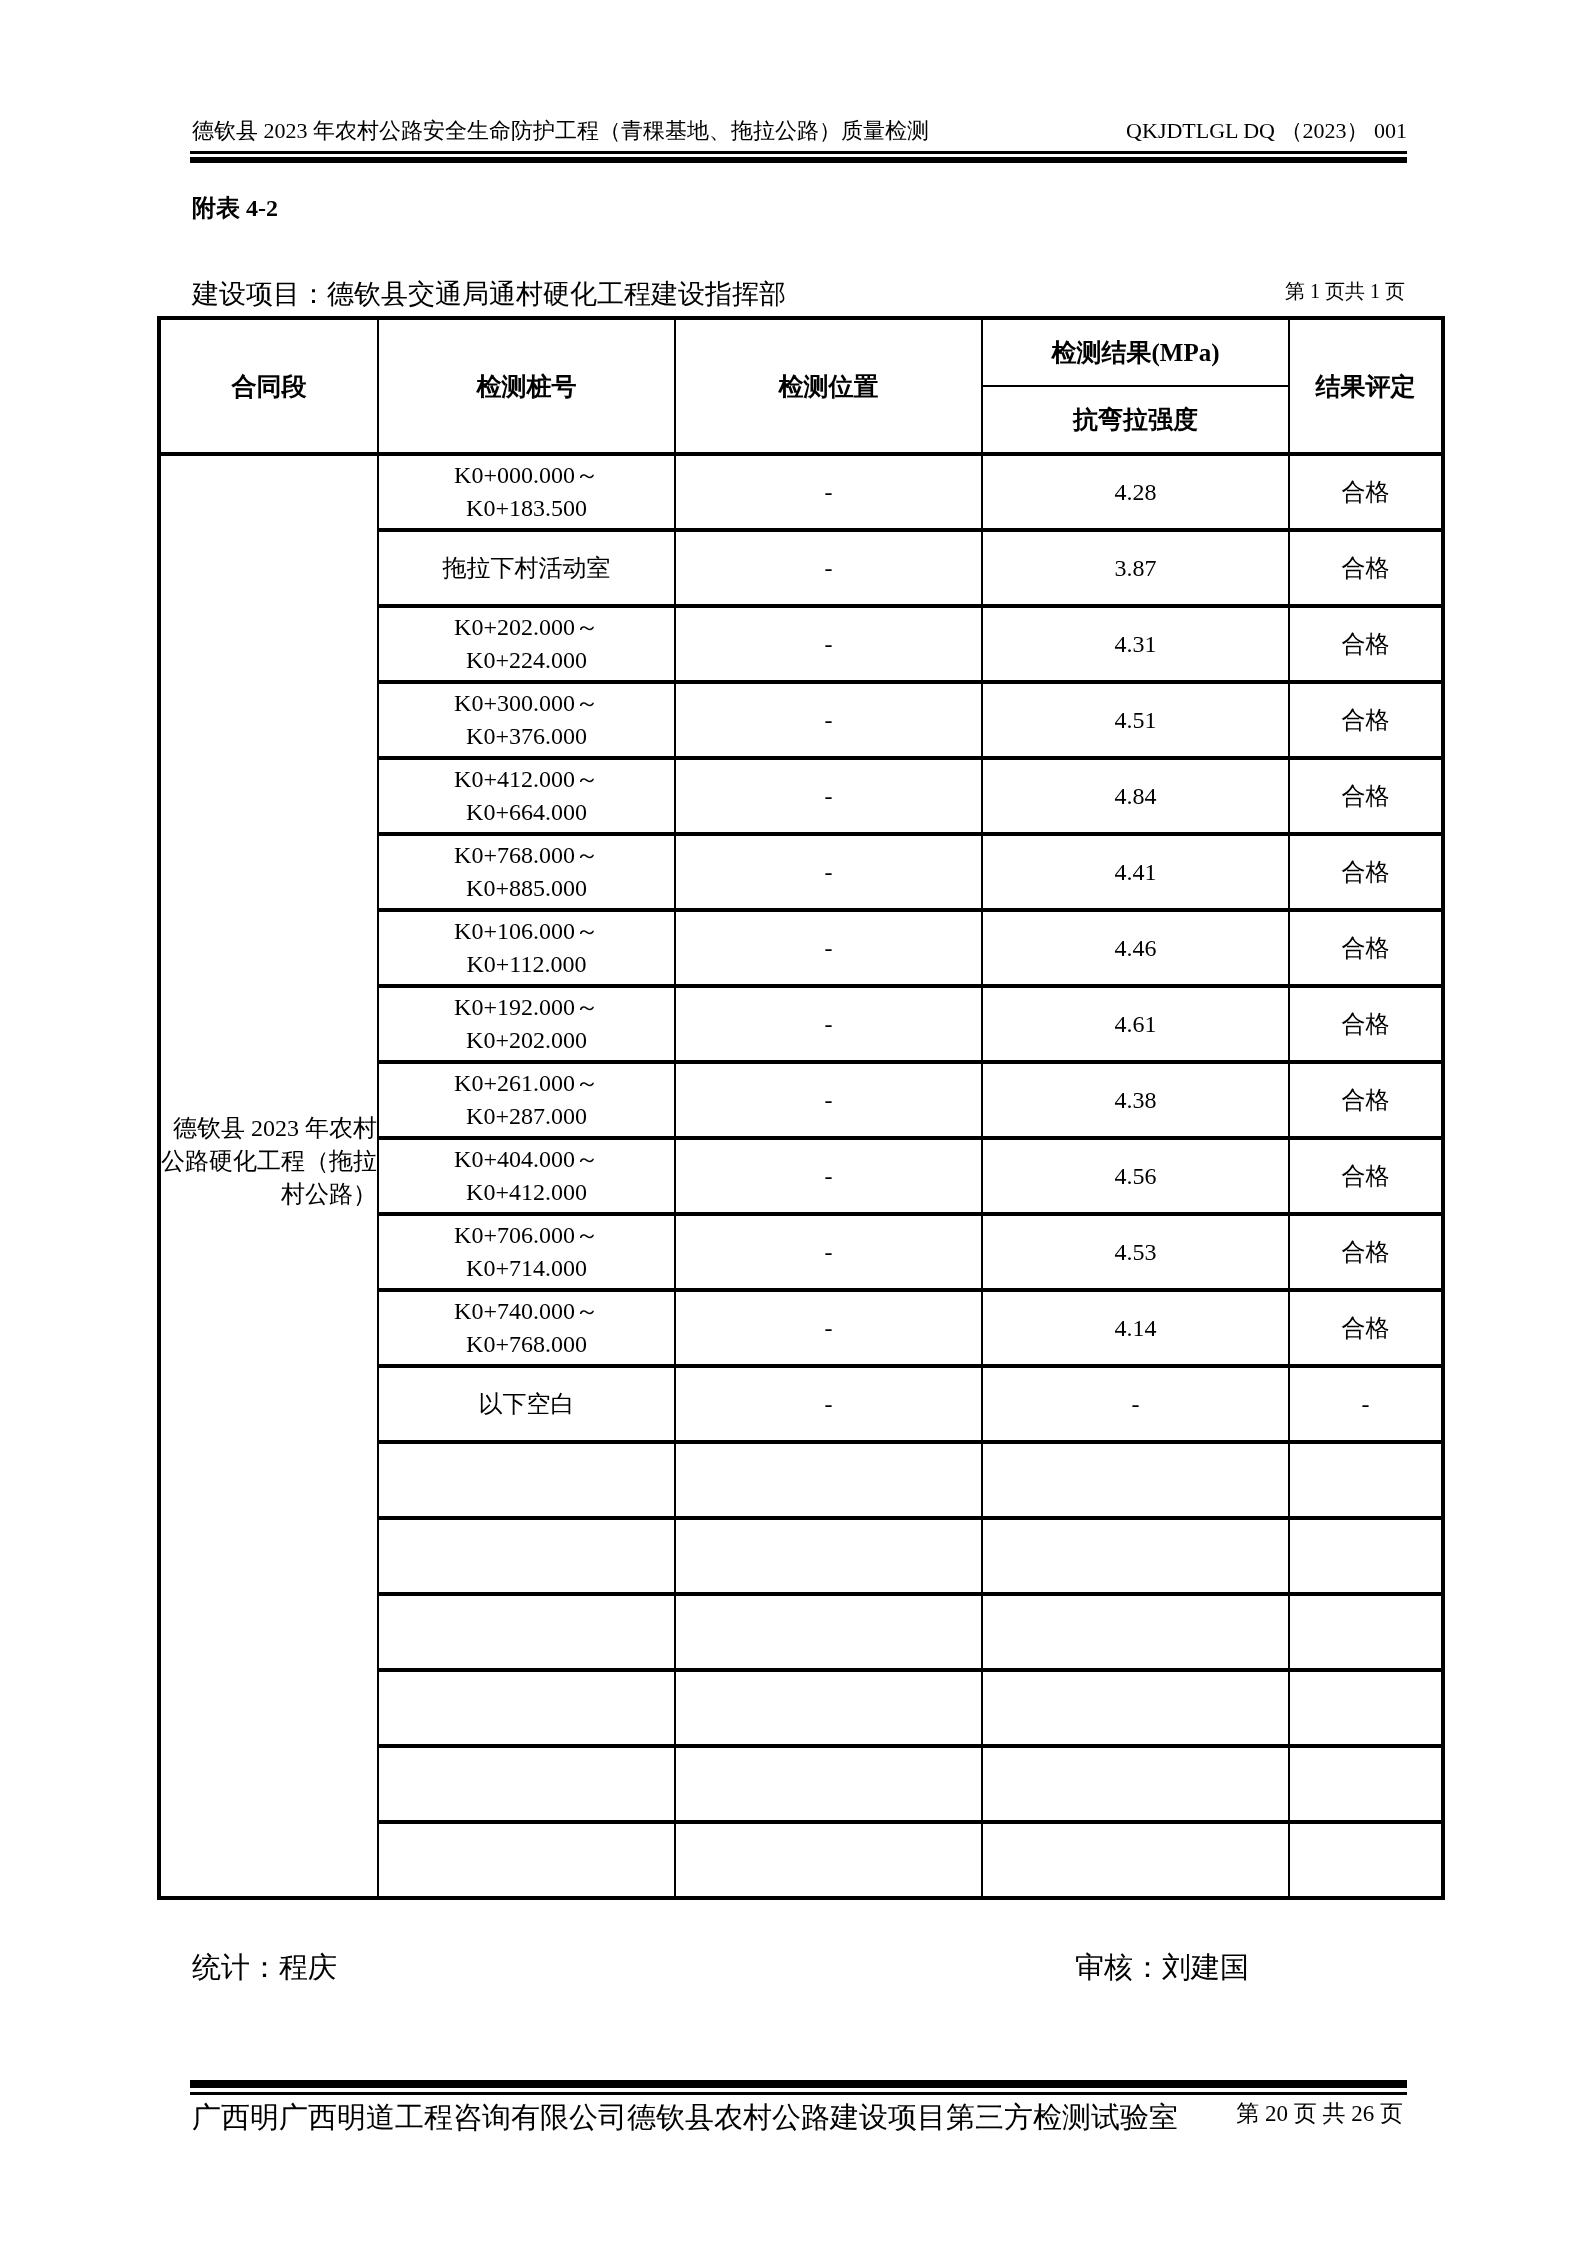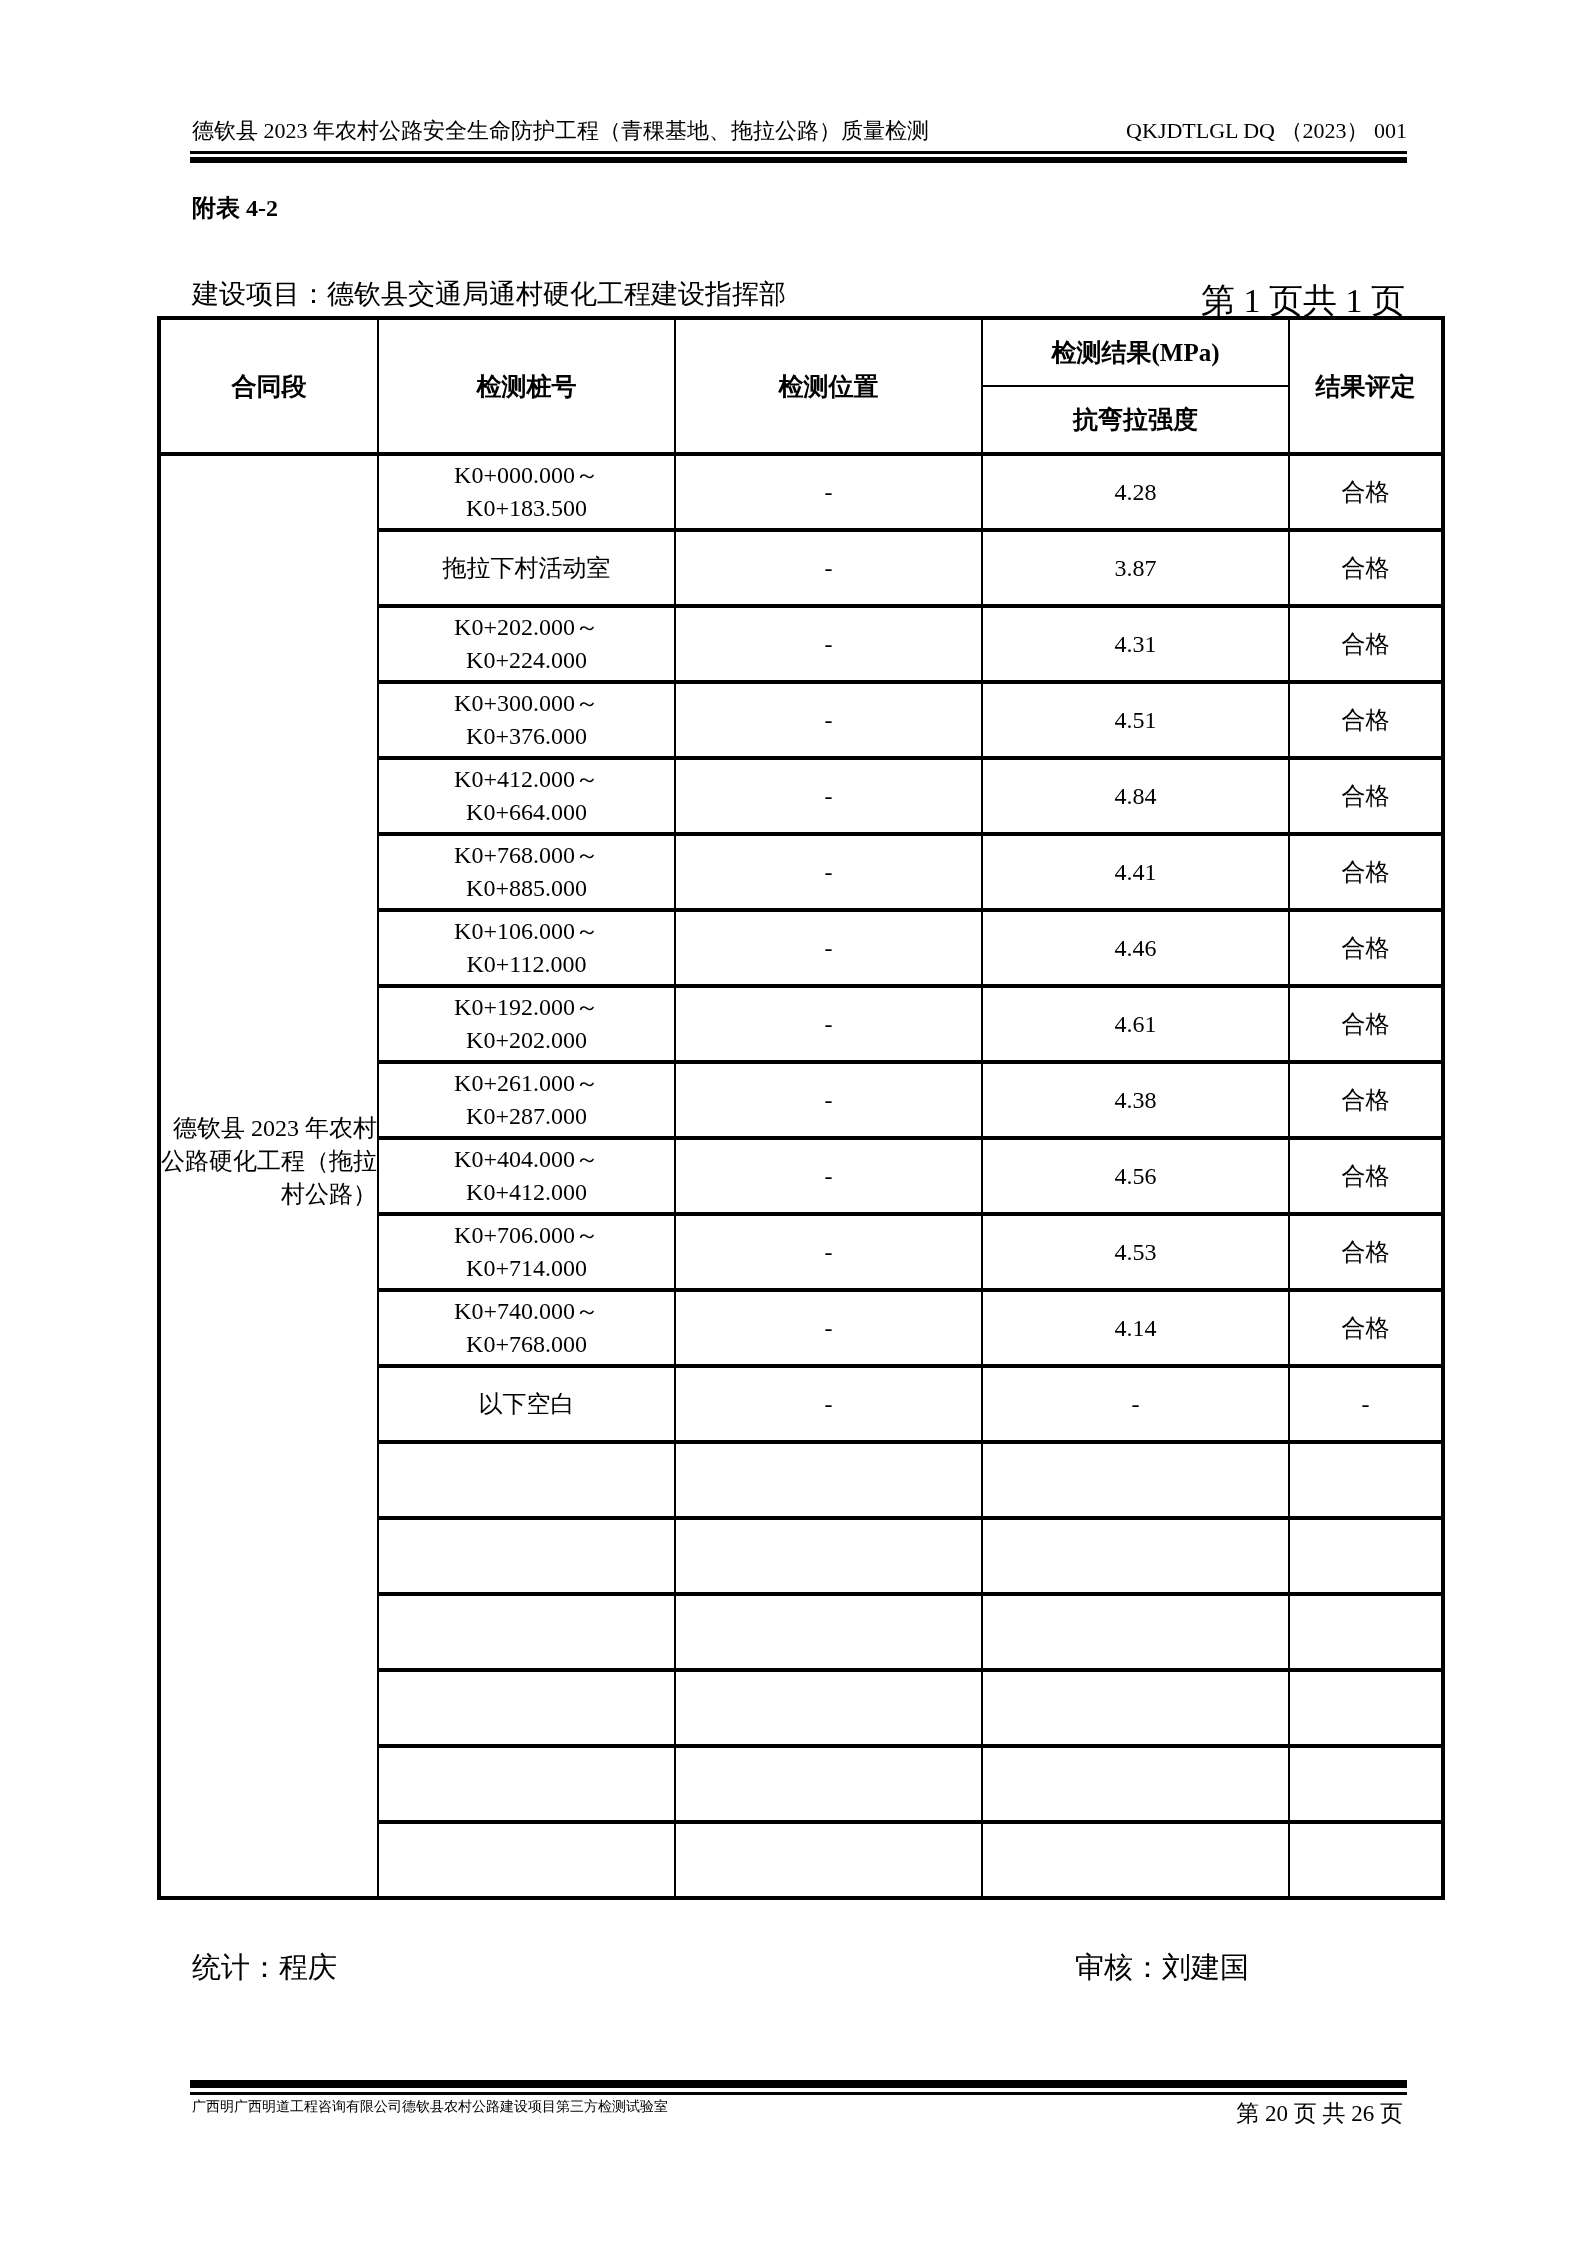--- a/index.html
+++ b/index.html
@@ -4,37 +4,37 @@
 <style>
   html, body { margin:0; padding:0; background:#ffffff; }
   body { width:1587px; height:2245px; position:relative; font-family:"Liberation Serif","DejaVu Serif",serif; color:#000; overflow:hidden; }
   .abs { position:absolute; }
   .hdr-left { left:192px; top:116px; font-size:22px; white-space:nowrap; }
   .hdr-right { right:180px; top:116px; font-size:22px; white-space:nowrap; }
   .hdr-line1 { left:190px; width:1217px; top:151px; height:3px; background:#000; }
   .hdr-line2 { left:190px; width:1217px; top:157px; height:6px; background:#000; }
   .title { left:192px; top:192px; font-size:24px; font-weight:bold; white-space:nowrap; }
   .project { left:192px; top:276px; font-size:27px; white-space:nowrap; }
-  .pagecount { right:182px; top:278px; font-size:34px; white-space:nowrap; }
+  .pagecount { right:182px; top:278px; font-size:20px; white-space:nowrap; }
 
   table.main { position:absolute; left:157px; top:316px; width:1284px; border-collapse:collapse; table-layout:fixed; border:4px solid #000; }
   table.main td, table.main th { border:2px solid #000; text-align:center; vertical-align:middle; padding:0; font-size:24px; line-height:33px; }
   table.main th { font-weight:bold; font-size:25px; }
   table.main tr.data-row td { border-top:4px solid #000; height:72px; }
   .hr1 { height:68px; }
   .hr2 { height:68px; }
   .stake { line-height:33px; }
   .contract { font-size:26px; line-height:36px; padding:0 4px; }
 
   .stats { left:192px; top:1948px; font-size:29px; font-family:"DejaVu Sans","Liberation Sans",sans-serif; white-space:nowrap; }
   .review { left:1075px; top:1948px; font-size:29px; font-family:"DejaVu Sans","Liberation Sans",sans-serif; white-space:nowrap; }
 
   .ftr-line1 { left:190px; width:1217px; top:2080px; height:8px; background:#000; }
   .ftr-line2 { left:190px; width:1217px; top:2092px; height:3px; background:#000; }
-  .ftr-left { left:192px; top:2098px; font-size:14px; white-space:nowrap; }
+  .ftr-left { left:192px; top:2098px; font-size:29px; white-space:nowrap; }
   .ftr-right { right:184px; top:2098px; font-size:23px; white-space:nowrap; }
 </style>
 </head>
 <body>
 
 <div class="abs hdr-left">德钦县 2023 年农村公路安全生命防护工程（青稞基地、拖拉公路）质量检测</div>
 <div class="abs hdr-right">QKJDTLGL   DQ （2023） 001</div>
 <div class="abs hdr-line1"></div>
 <div class="abs hdr-line2"></div>
 

